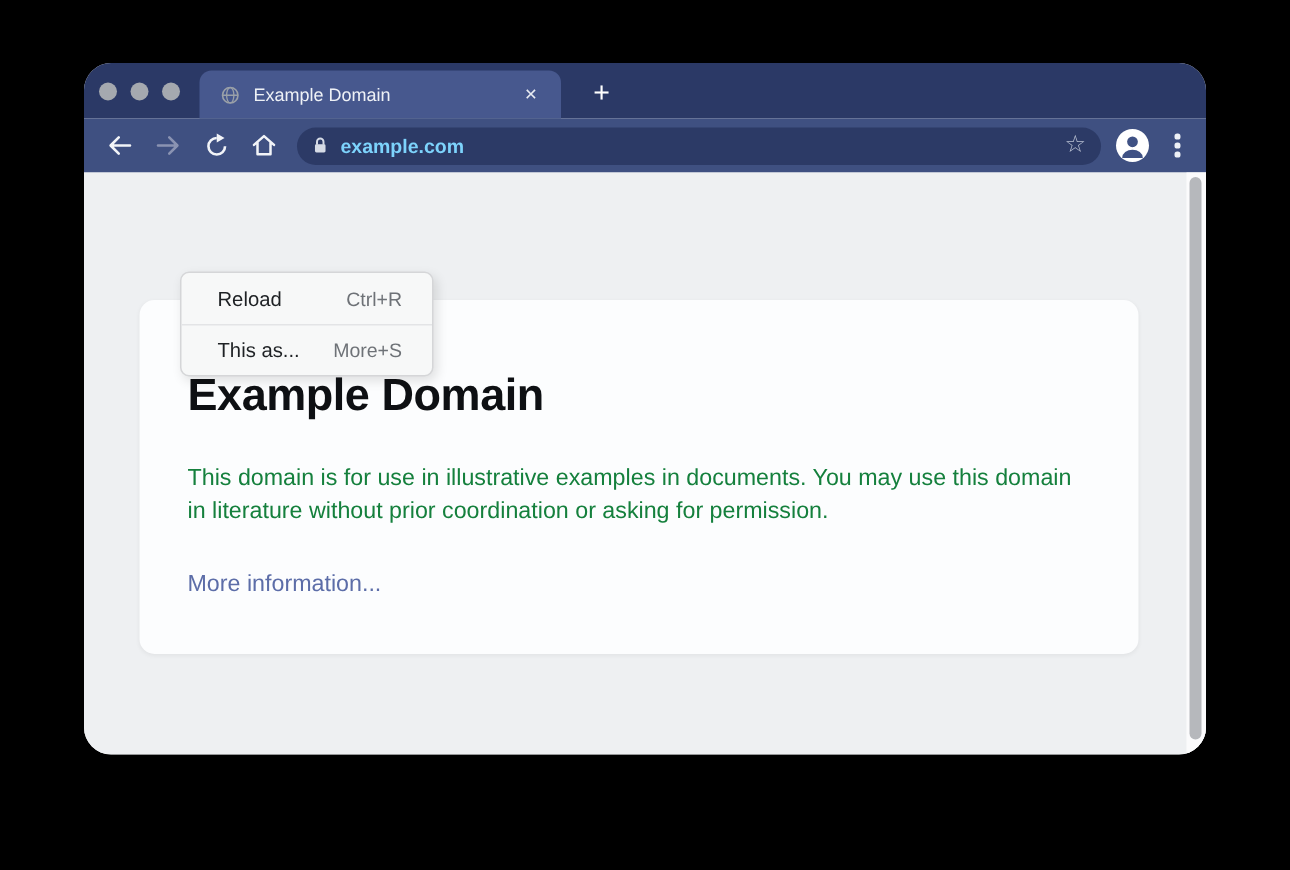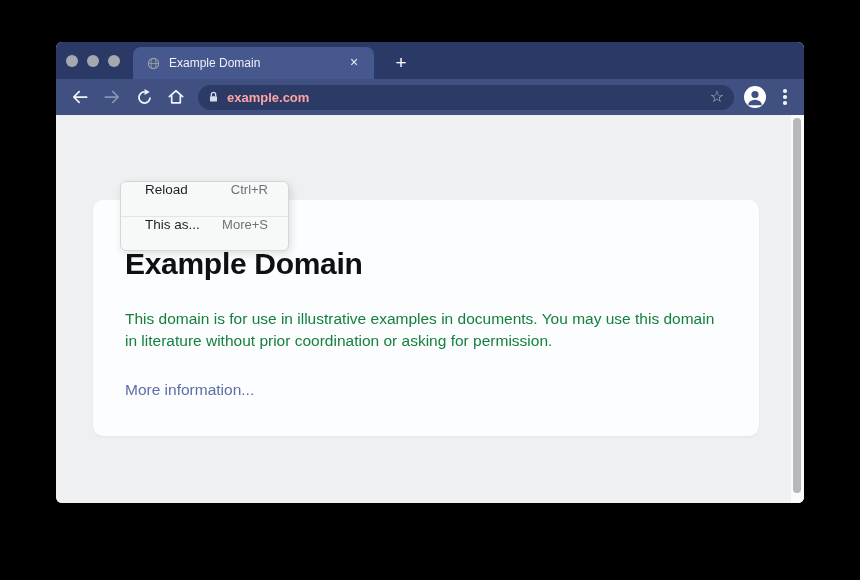--- a/index.html
+++ b/index.html
@@ -8,21 +8,21 @@
     background: #000;
     font-family: "Liberation Sans", sans-serif;
     position: relative;
     overflow: hidden;
   }
 
   
   .window {
     position: absolute; left: 56px; top: 42px;
     width: 748px; height: 461px;
-    border-radius: 6px; overflow: hidden;
+    border-radius: 18px; overflow: hidden;
     box-shadow: 0 10px 30px rgba(0,0,0,.6);
     background: #eef0f2;
   }
 
   
   .titlebar {
     position: absolute; left: 0; top: 0; width: 100%; height: 37px;
     background: #2b3966;
   }
   .traffic-lights { position: absolute; left: 10px; top: 13px; display: flex; gap: 9px; }
@@ -52,21 +52,21 @@
   .toolbar {
     position: absolute; left: 0; top: 37px; width: 100%; height: 36px;
     background: #3f5081; display: flex; align-items: center; padding: 0 10px 0 8px;
   }
   .nav-btn { width: 32px; height: 32px; display: flex; align-items: center; justify-content: center; flex: 0 0 auto; }
   .addressbar {
     height: 25px; flex: 1 1 auto; margin: 0 10px 0 6px;
     background: #2c3a66; border-radius: 13px;
     display: flex; align-items: center; padding: 0 10px 0 9px;
   }
-  .url-text { color: #fca5a5; font-size: 13px; font-weight: bold; margin-left: 7px; flex: 1 1 auto; }
+  .url-text { color: #7dd3fc; font-size: 13px; font-weight: bold; margin-left: 7px; flex: 1 1 auto; }
   .star { color: #b9c0d2; font-size: 16px; line-height: 16px; flex: 0 0 auto; }
   .avatar {
     width: 22px; height: 22px; border-radius: 50%; background: #fff;
     overflow: hidden; flex: 0 0 auto; margin-right: 10px;
   }
   .kebab { width: 18px; height: 22px; display: flex; flex-direction: column; align-items: center; justify-content: center; gap: 2.5px; }
   .kebab i { width: 3.5px; height: 3.5px; border-radius: 50%; background: #eef1f6; }
 
   
   .content {
@@ -93,21 +93,21 @@
   }
 
   
   .context-menu {
     position: absolute; left: 64px; top: 66px; width: 169px;
     background: #f7f8f8; border: 1px solid #d5d6d8; border-radius: 6px;
     box-shadow: 2px 3px 8px rgba(0,0,0,.12);
     overflow: hidden; z-index: 5;
   }
   .menu-item {
-    height: 34px; display: flex; align-items: flex-start; justify-content: space-between;
+    height: 34px; display: flex; align-items: center; justify-content: space-between;
     padding: 0 20px 0 24px;
   }
   .menu-item + .menu-item { border-top: 1px solid #e3e4e6; }
   .menu-label { font-size: 13.5px; color: #1e2124; }
   .menu-shortcut { font-size: 13px; color: #6e7277; }
 
   
   .scrollbar {
     position: absolute; right: 0; top: 0; width: 13px; height: 100%;
     background: #fbfbfc;

